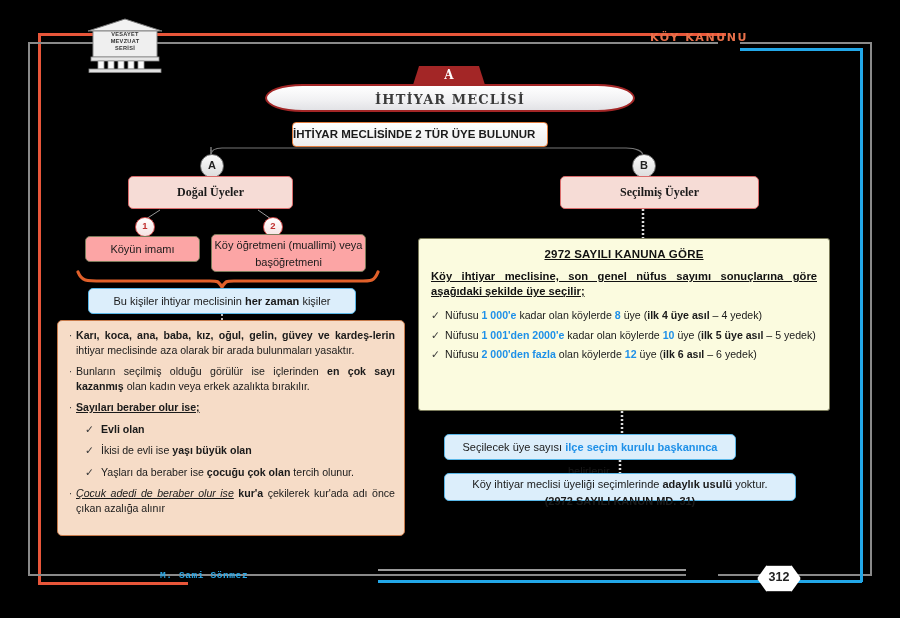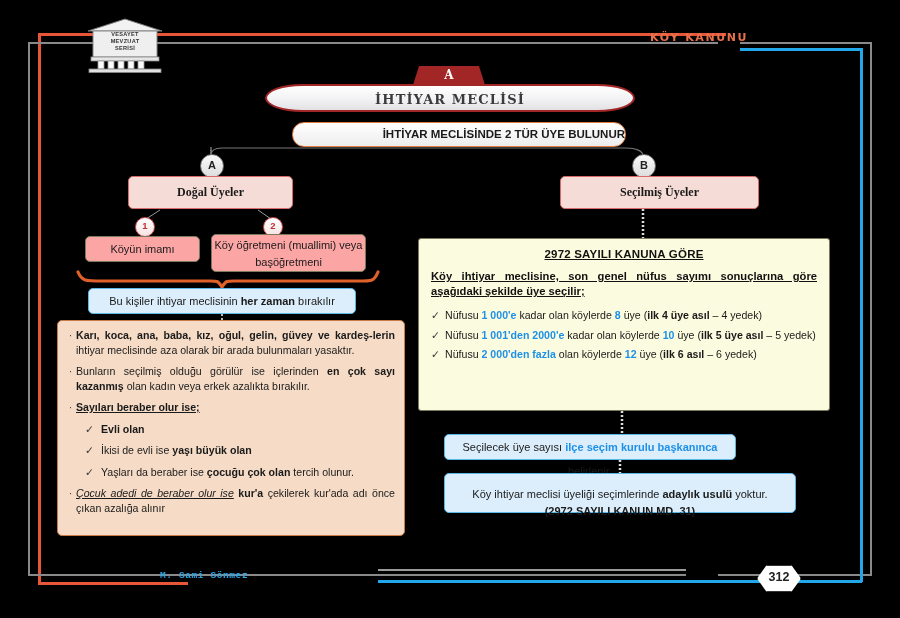--- a/index.html
+++ b/index.html
@@ -37,39 +37,39 @@
      color:#fff;font-size:12px;font-weight:bold;text-align:center;line-height:19px;
      font-family:"DejaVu Serif",serif;}
   .banner{position:absolute;left:265px;top:84px;width:370px;height:28px;
      border:2.5px solid #A32626;border-radius:40px/15px;
      background:linear-gradient(#ffffff,#f2f2f4 55%,#e2e2e6);}
   .banner span{display:block;text-align:center;line-height:27px;font-size:13px;
      font-weight:bold;color:#3a3a3a;letter-spacing:1.1px;font-family:"DejaVu Serif",serif;}
 
   
   .box{position:absolute;box-sizing:border-box;}
-  .b-head{left:292px;top:122px;width:334px;height:25px;border:1.5px solid #E07B3C;
-     border-radius:12px;background:linear-gradient(#ffffff,#ededed);
-     text-align:right;line-height:23px;font-size:11.5px;font-weight:bold;color:#1a1a1a;}
+  .b-head{left:292px;top:122px;width:256px;height:25px;border:1.5px solid #E07B3C;
+     border-radius:4px;background:linear-gradient(#ffffff,#ededed);
+     text-align:left;line-height:23px;font-size:11.5px;font-weight:bold;color:#1a1a1a;}
 
   .pinkbox{border:1.4px solid #D96A6A;border-radius:5px;background:#F6DCD6;
      text-align:center;font-size:12px;font-weight:bold;color:#1a1a1a;font-family:Liberation Serif, serif;}
   .b-dogal{left:128px;top:176px;width:165px;height:33px;line-height:31px;}
   .b-secil{left:560px;top:176px;width:199px;height:33px;line-height:31px;}
 
   .creambox{border:1.2px solid #7a7a5a;border-radius:5px;background:#fca5a5;
      font-size:11px;color:#1a1a1a;text-align:center;}
   .b-imam{left:85px;top:236px;width:115px;height:26px;line-height:24px;}
   .b-ogret{left:211px;top:234px;width:155px;height:38px;line-height:17px;padding-top:2px;}
 
   .bluebox{border:1.3px solid #59B7E8;border-radius:5px;background:#DCEEFB;
      font-size:11px;color:#1a1a1a;text-align:center;}
   .b-herzaman{left:88px;top:288px;width:268px;height:26px;line-height:24px;}
   .b-ilce{left:444px;top:434px;width:292px;height:26px;line-height:24px;}
-  .b-aday{left:444px;top:473px;width:352px;height:40px;line-height:17px;padding-top:12px;}
+  .b-aday{left:444px;top:473px;width:352px;height:28px;line-height:17px;padding-top:2px;}
 
   .peach{left:57px;top:320px;width:348px;height:216px;border:1.2px solid #C87A4A;
      border-radius:5px;background:#F6DCC7;padding:7px 9px 0 7px;box-sizing:border-box;}
 
   .law{left:418px;top:238px;width:412px;height:173px;border:1.2px solid #7a7a5a;
      border-radius:3px;background:#FBFBDF;padding:9px 12px 0 12px;box-sizing:border-box;}
 
   
   .bullet-row{display:flex;font-size:10.6px;line-height:14.5px;color:#1a1a1a;margin-bottom:7px;}
   .bullet-mark{width:11px;flex:0 0 11px;text-align:center;color:#4a4a4a;}
@@ -184,21 +184,21 @@
   <div class="circ c-A">A</div>
   <div class="box pinkbox b-dogal">Doğal Üyeler</div>
   <div class="numcirc c-1">1</div>
   <div class="numcirc c-2">2</div>
   <div class="box creambox b-imam">Köyün imamı</div>
   <div class="box creambox b-ogret">
     <span>Köy öğretmeni (muallimi) veya başöğretmeni</span>
   </div>
 
   <div class="box bluebox b-herzaman">
-    <span>Bu kişiler ihtiyar meclisinin </span><b>her zaman</b><span> bırakılır</span>
+    <span>Bu kişiler ihtiyar meclisinin </span><b>her zaman</b><span> kişiler</span>
   </div>
 
   <div class="box peach">
     <div id="rules-items">
         <div class="bullet-row">
           <span class="bullet-mark">·</span>
           <span class="bullet-txt"><b>Karı, koca, ana, baba, kız, oğul, gelin, güvey ve kardeş-lerin</b> ihtiyar meclisinde aza olarak bir arada bulunmaları yasaktır.</span>
         </div>
         <div class="bullet-row">
           <span class="bullet-mark">·</span>

